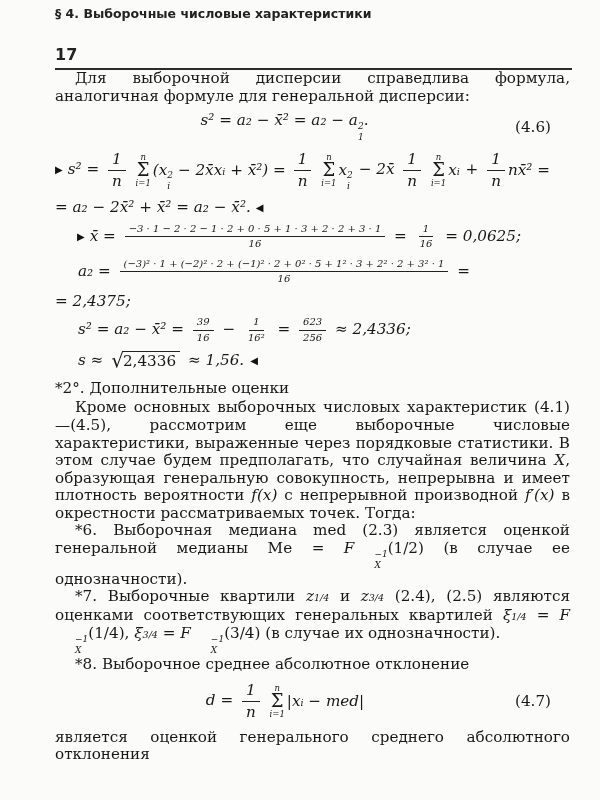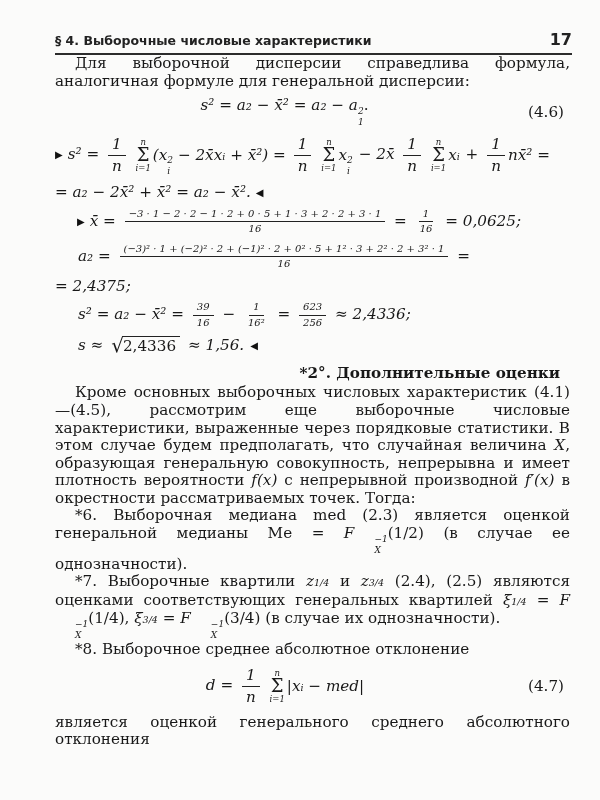--- a/index.html
+++ b/index.html
@@ -7,44 +7,44 @@
     width:600px; height:800px;
     background:#fbfbfa;
     color:#181818;
     font-family:"DejaVu Serif", serif;
     font-size:15.2px;
     overflow:hidden;
     position:relative;
   }
   .pagehead {
     display:flex; justify-content:space-between; align-items:baseline;
-    padding:6px 28px 0 55px;
+    padding:6px 12px 0 55px;
     font-family:"DejaVu Sans", sans-serif;
-    font-weight:700; font-size:12.5px; color:#222;
+    font-weight:700; font-size:12.5px; color:#222;flex-direction:column;
   }
   .ph-num { font-size:16px;margin-top:24px; }
   .rule { height:2px; background:#2c2c2c; margin:4px 28px 0 55px; }
 
   .content { padding:0 30px 0 55px; }
 
   p.para { margin:0; text-align:justify; line-height:17.6px; }
   .indent { text-indent:20px; }
   .m-top-lg { margin-top:12px; }
   .m-top-md { margin-top:8px; }
 
   .bold { font-weight:700; }
   .math, .it { font-style:italic; }
   .rm { font-style:normal; }
 
   
   .disp { margin:7px 0; line-height:1.1; white-space:nowrap; }
   .disp.center { text-align:center; position:relative; padding-right:56px; }
   .disp.indented { margin-left:22px; }
   .disp.rightal { padding-right:10px; margin-top:1px; }
-  .eqno { position:absolute; right:6px; top:50%; transform:translateY(-50%); font-style:normal; }
+  .eqno { position:absolute; right:19px; top:50%; transform:translateY(-50%); font-style:normal; }
 
   .marker { font-style:normal; font-size:10px; vertical-align:1px; margin:0 4px 0 0; color:#111; }
   .marker.close { margin:0 0 0 5px; }
 
   .frac {
     display:inline-flex; flex-direction:column; align-items:center;
     vertical-align:middle; margin:0 3px; line-height:1.25; text-align:center;
   }
   .frac .num { padding:0 4px 1px; border-bottom:1.4px solid #222; }
   .frac .den { padding:1px 4px 0; }
@@ -60,21 +60,21 @@
   .ss {
     display:inline-flex; flex-direction:column; align-items:flex-start;
     font-size:9px; line-height:1.2; vertical-align:-4px; font-style:italic;
   }
   sub.sb, .sb { font-size:9.5px; font-style:italic; }
 
   .sqrt { display:inline-flex; align-items:flex-start; vertical-align:middle; margin:0 2px; }
   .sqrt .rt { font-size:20px; line-height:0.95; font-style:normal; }
   .sqrt .radicand { border-top:1.3px solid #222; padding:1px 4px 0 1px; margin-left:-2px; }
 
-  .subhead { font-weight:700; margin:9px 10px 2px;text-align:right; }
+  .subhead { font-weight:400; margin:9px 0 2px; }
   .mtok { margin:0 1px; }
 </style>
 </head>
 <body>
 
 <header class="pagehead">
   <span class="ph-title">§ 4. Выборочные числовые характеристики</span>
   <span class="ph-num">17</span>
 </header>
 <div class="rule"></div>

